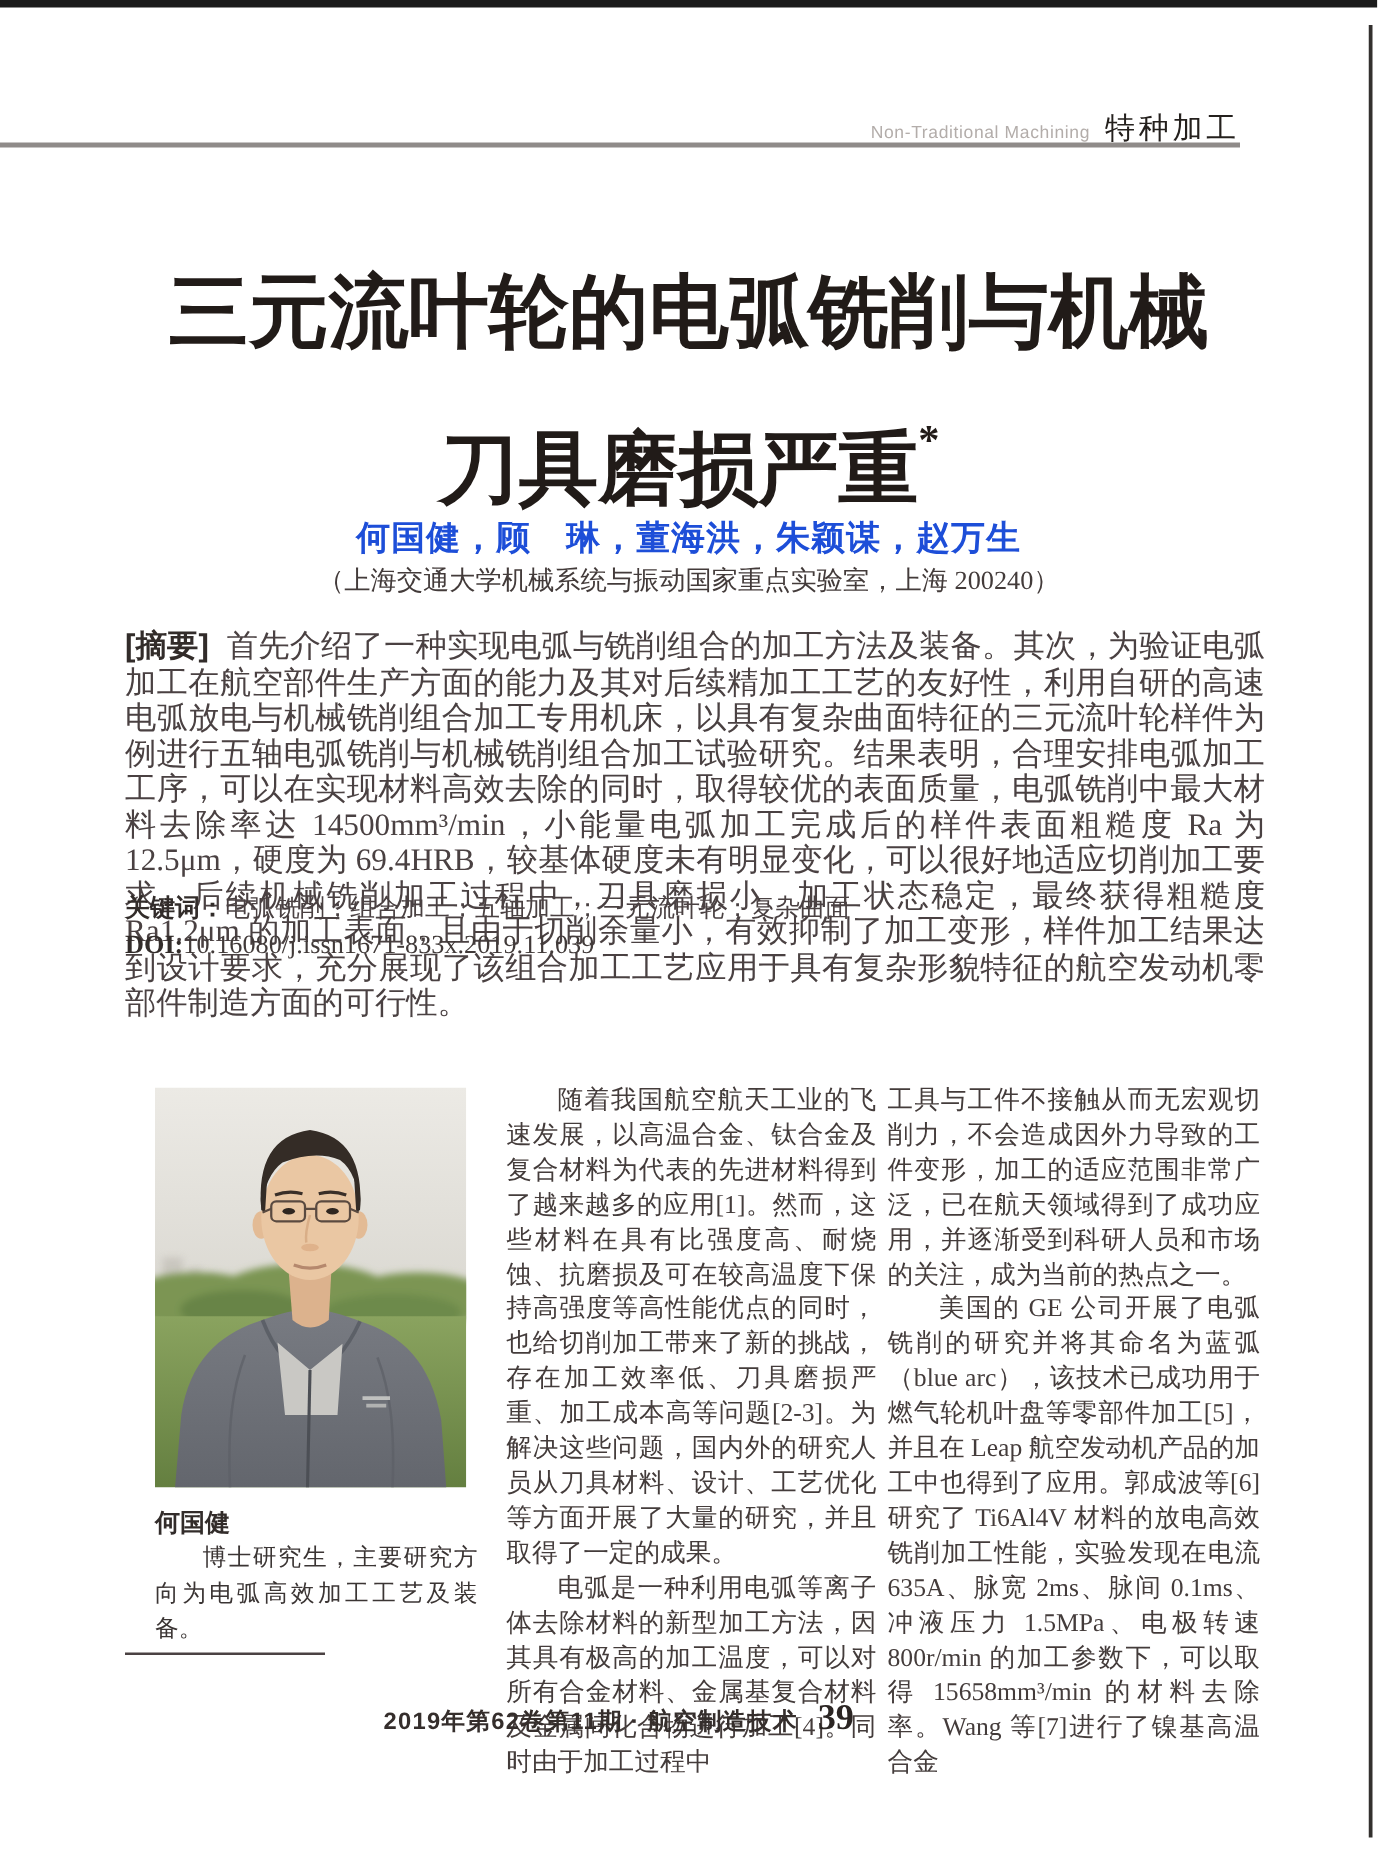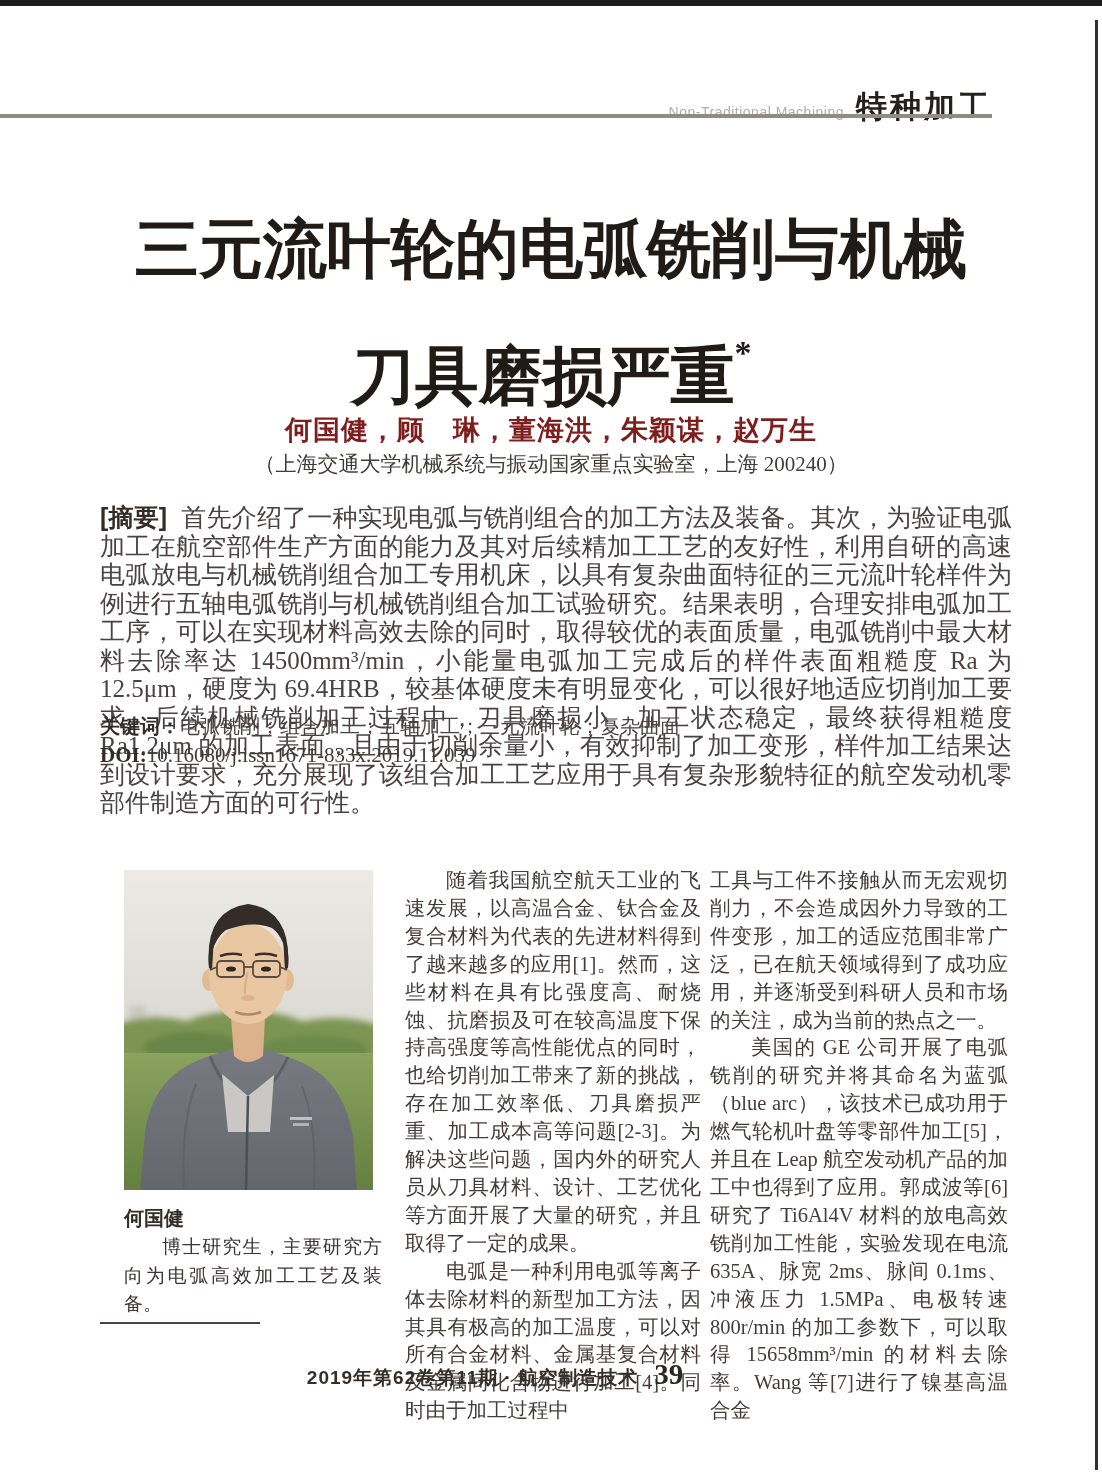--- a/index.html
+++ b/index.html
@@ -5,29 +5,29 @@
   html,body { margin:0; padding:0; background:#ffffff; }
   .page {
     position:relative; width:1102px; height:1484px; background:#ffffff;
     font-family:"Liberation Serif","DejaVu Serif",serif; color:#443c3b; overflow:hidden;
   }
   .topbar { position:absolute; left:0; top:0; width:1102px; height:6px; background:#1b1b1b; }
   .right-border { position:absolute; left:1095px; top:20px; width:3px; height:1450px; background:#33302e; }
 
   .header { position:absolute; top:86px; left:0; width:992px; display:flex; justify-content:flex-end; align-items:baseline; gap:12px; }
   .header-en { font-family:"Liberation Sans","DejaVu Sans",sans-serif; font-size:14px; color:#b3adaa; letter-spacing:.5px;padding-left:24px; }
-  .header-zh { font-family:"Liberation Sans","DejaVu Sans",sans-serif; font-weight:700; font-size:31px; color:#24201d; letter-spacing:3px; }
+  .header-zh { font-family:"Liberation Sans","DejaVu Sans",sans-serif; font-weight:400; font-size:24px; color:#24201d; letter-spacing:3px; }
   .header-rule { position:absolute; top:114px; left:0; width:992px; height:4px; background:#8f8b89; }
 
   .title { position:absolute; top:198px; left:0; width:1102px; text-align:center;
            font-weight:900; font-size:64px; line-height:103px; color:#211b18; }
   .title sup { font-size:34px; vertical-align:34px; font-weight:900; }
 
   .authors { position:absolute; top:412px; left:0; width:1102px; text-align:center;
-             font-family:"Liberation Sans","DejaVu Sans",sans-serif; font-weight:600; font-size:27px; color:#7f1d1d; letter-spacing:1px; }
+             font-family:"Liberation Sans","DejaVu Sans",sans-serif; font-weight:600; font-size:27px; color:#1d4ed8; letter-spacing:1px; }
   .affiliation { position:absolute; top:450px; left:0; width:1102px; text-align:center; font-size:21px; color:#433b3a; }
 
   .abstract { position:absolute; left:100px; top:503px; width:912px; font-size:25px; line-height:28.5px; text-align:justify; color:#4a4142; margin:0; }
   .abs-label { font-family:"Liberation Sans","DejaVu Sans",sans-serif; font-weight:700; color:#322c2a; margin-right:14px; }
 
   .keywords { position:absolute; left:100px; top:713px; width:912px; font-size:20px; color:#4a4142; }
   .kw-label { font-family:"Liberation Sans","DejaVu Sans",sans-serif; font-weight:700; color:#322c2a; }
   .doi { position:absolute; left:100px; top:743px; width:912px; font-size:21px; color:#413a39; }
   .doi-label { font-weight:700; color:#322c2a; }
 

